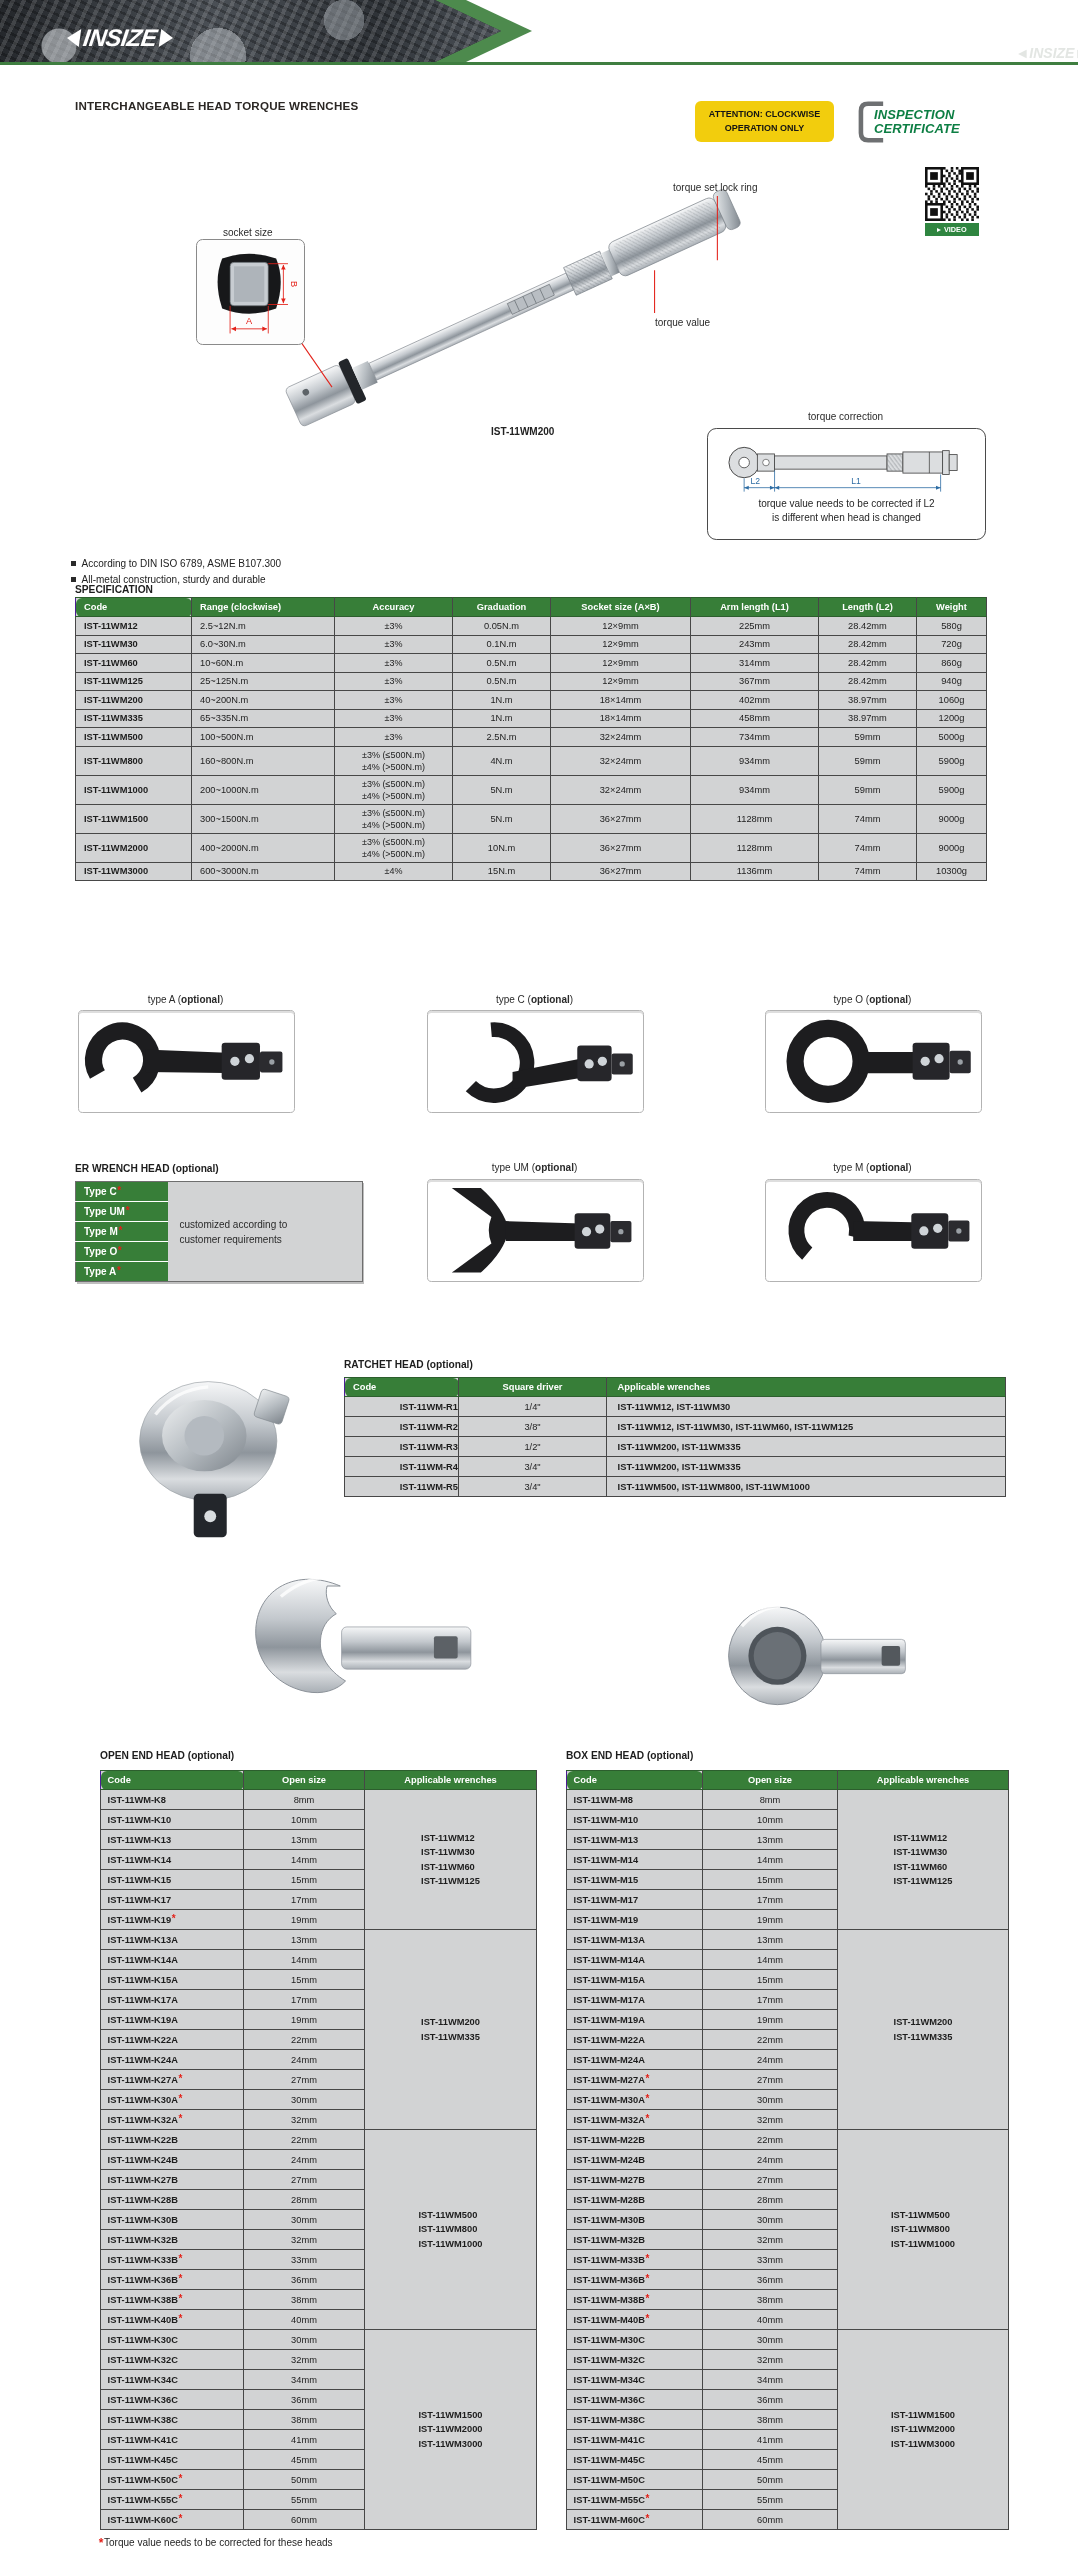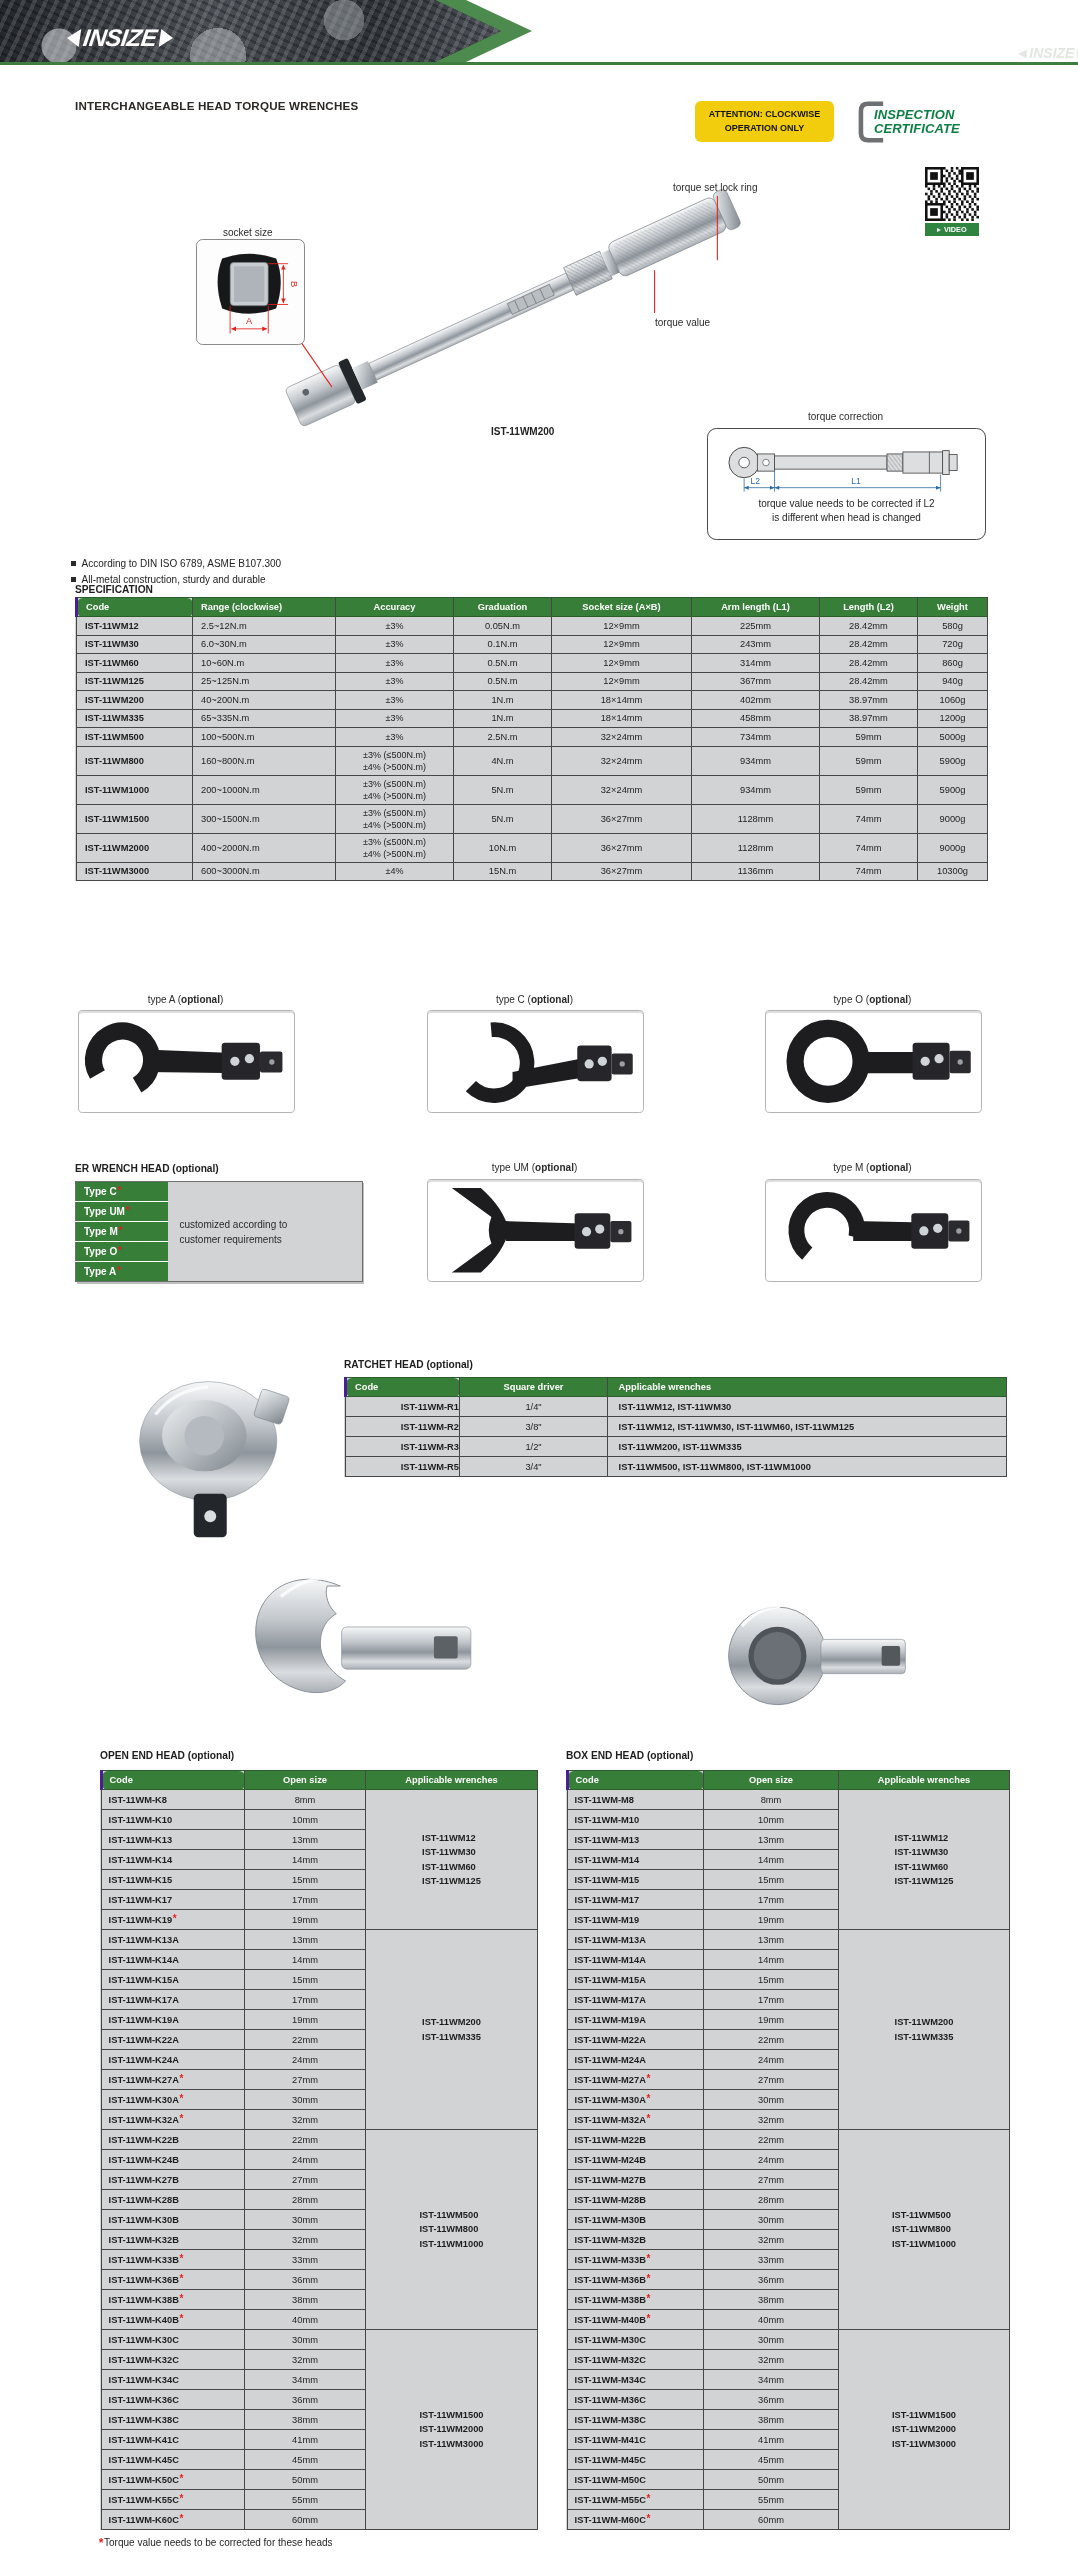--- a/index.html
+++ b/index.html
@@ -62,21 +62,21 @@
      border-radius:9.3px;background:#fff;}
   #tc-box .cap{position:absolute;left:0;width:100%;text-align:center;font-size:10px;color:#262626;}
 
   
   table.dt{border-collapse:collapse;table-layout:fixed;background:#d2d3d4;width:100%;}
   table.dt th,table.dt td{border:1px solid #474747;font-size:9.3px;color:#1d1d1d;padding:0;
      overflow:hidden;white-space:nowrap;text-align:center;}
   table.dt{border:1.3px solid #3a3a3a;}
   table.dt thead th{background:#377e38;color:#fff;font-weight:bold;height:18px;
      border-left:1.3px solid rgba(255,255,255,.55);border-top-color:#2c5e2d;border-bottom-color:#2c5e2d;}
-  table.dt thead th:first-child{border-left:3px solid #4c1d95;border-radius:6px;}
+  table.dt thead th:first-child{border-left:1px solid #4c1d95;border-radius:6px;}
   .sec{position:absolute;font-size:10.2px;font-weight:bold;color:#1d1d1d;}
 
   
   #spec-wrap{position:absolute;left:75px;top:597px;width:912px;}
   #spec-table tr{height:18.5px;} #spec-table tr.tall{height:29px;}
   #spec-table td.c0{font-weight:bold;text-align:left;padding-left:8px;}
   #spec-table td.c1{text-align:left;padding-left:8px;}
   #spec-table td.c2{white-space:pre-line;font-size:9px;line-height:12px;}
   #spec-table th.h0,#spec-table th.h1{text-align:left;padding-left:8px;}
 
@@ -693,20 +693,25 @@
             <td class="r0">IST-11WM-R2</td>
             <td class="r1">3/8"</td>
             <td class="r2">IST-11WM12, IST-11WM30, IST-11WM60, IST-11WM125</td>
           </tr>
           <tr>
             <td class="r0">IST-11WM-R3</td>
             <td class="r1">1/2"</td>
             <td class="r2">IST-11WM200, IST-11WM335</td>
           </tr>
           <tr>
+            <td class="r0">IST-11WM-R4</td>
+            <td class="r1">3/4"</td>
+            <td class="r2">IST-11WM200, IST-11WM335</td>
+          </tr>
+          <tr>
             <td class="r0">IST-11WM-R5</td>
             <td class="r1">3/4"</td>
             <td class="r2">IST-11WM500, IST-11WM800, IST-11WM1000</td>
           </tr>
         </tbody>
       </table>
   </div>
 
   <svg class="abs" style="left:241px;top:1557px" width="248" height="188" viewBox="0 0 375 285">
     <path d="M150,44 C84,16 26,48 22,108 C19,154 50,194 98,204 C123,209 145,202 158,188

